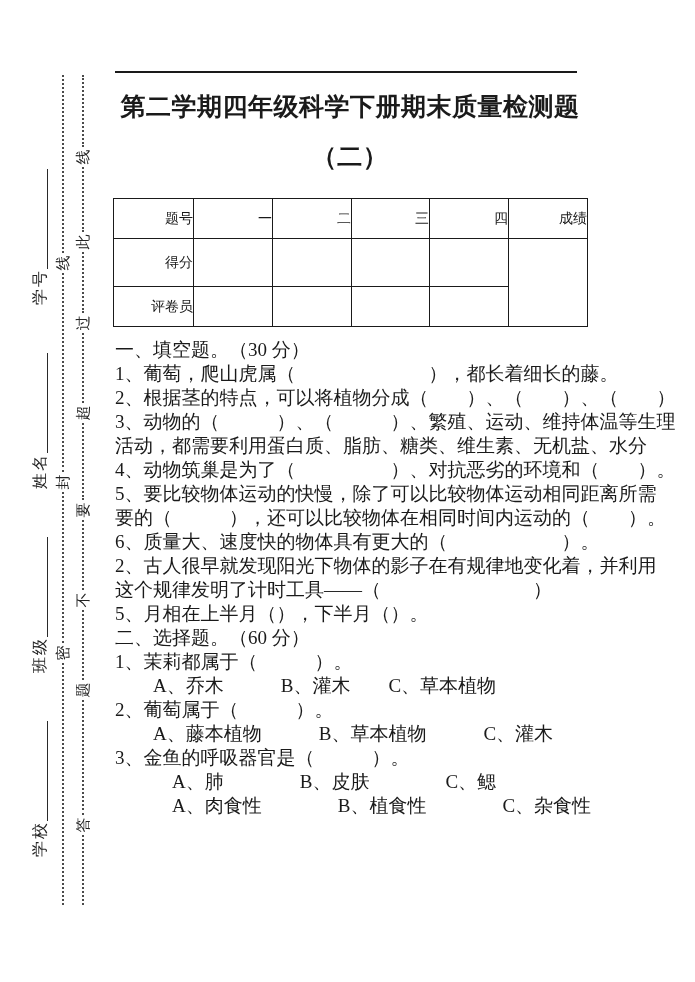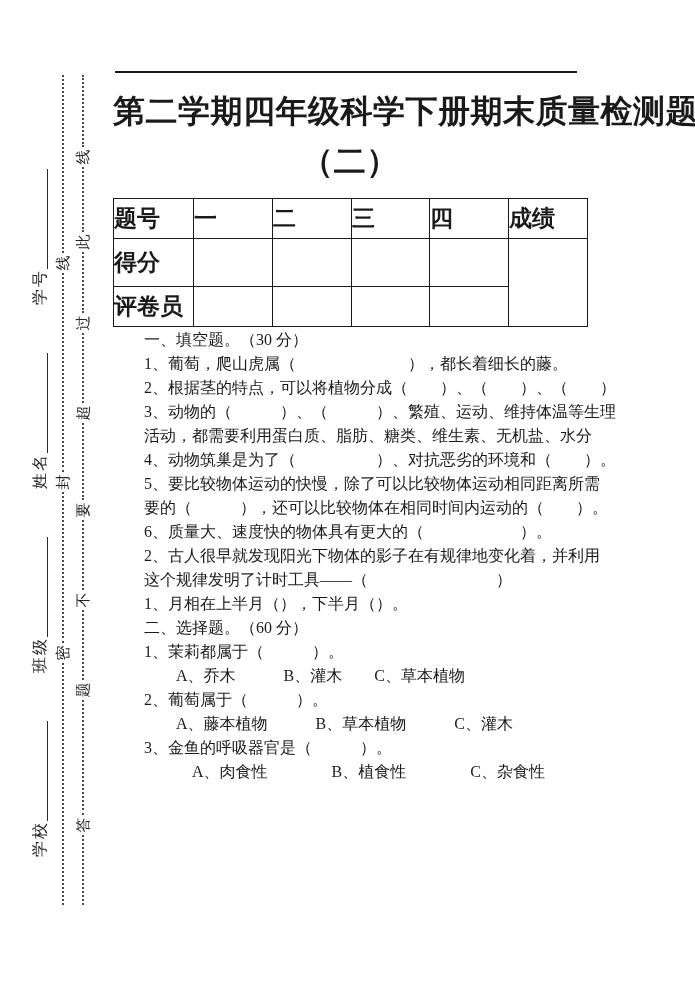--- a/index.html
+++ b/index.html
@@ -55,48 +55,47 @@
     position:absolute;
     left:115px;top:71px;
     width:462px;height:0;
     border-top:2px solid #1a1a1a;
   }
   .title{
     position:absolute;
     left:113px;width:474px;
     text-align:center;
     font-weight:bold;
-    font-size:32px;
+    font-size:25px;
     letter-spacing:0.5px;
     white-space:nowrap;
   }
   .title.l1{top:90px;}
   .title.l2{top:140px;}
   table.score{
     position:absolute;
     left:113px;top:198px;
     width:474px;
     border-collapse:collapse;
     table-layout:fixed;
   }
   table.score td{
     border:1.5px solid #1a1a1a;
-    text-align:left;
+    text-align:right;
     vertical-align:middle;
-    font-weight:bold;
-    font-size:23px;
+    font-weight:normal;
+    font-size:14px;
     padding:0;
   }
   .content{
     position:absolute;
-    left:115px;top:328px;
+    left:115px;top:338px;
     width:478px;
-    font-size:16px;
+    font-size:19px;
     line-height:24px;
-    margin-left:29px;
   }
   .content .tline{
     white-space:pre;
     height:24px;
   }
 </style>
 </head>
 <body>
 
 <div class="page">
@@ -192,23 +191,24 @@
     <div class="tline">1、葡萄，爬山虎属（　　　　　　　），都长着细长的藤。</div>
     <div class="tline">2、根据茎的特点，可以将植物分成（　　）、（　　）、（　　）</div>
     <div class="tline">3、动物的（　　　）、（　　　）、繁殖、运动、维持体温等生理</div>
     <div class="tline">活动，都需要利用蛋白质、脂肪、糖类、维生素、无机盐、水分</div>
     <div class="tline">4、动物筑巢是为了（　　　　　）、对抗恶劣的环境和（　　）。</div>
     <div class="tline">5、要比较物体运动的快慢，除了可以比较物体运动相同距离所需</div>
     <div class="tline">要的（　　　），还可以比较物体在相同时间内运动的（　　）。</div>
     <div class="tline">6、质量大、速度快的物体具有更大的（　　　　　　）。</div>
     <div class="tline">2、古人很早就发现阳光下物体的影子在有规律地变化着，并利用</div>
     <div class="tline">这个规律发明了计时工具——（　　　　　　　　）</div>
-    <div class="tline">1、月相在上半月（），下半月（）。</div>
+    <div class="tline">5、月相在上半月（），下半月（）。</div>
     <div class="tline">二、选择题。（60 分）</div>
     <div class="tline">1、茉莉都属于（　　　）。</div>
     <div class="tline">　　A、乔木　　　B、灌木　　C、草本植物</div>
     <div class="tline">2、葡萄属于（　　　）。</div>
     <div class="tline">　　A、藤本植物　　　B、草本植物　　　C、灌木</div>
     <div class="tline">3、金鱼的呼吸器官是（　　　）。</div>
+    <div class="tline">　　　A、肺　　　　B、皮肤　　　　C、鳃</div>
     <div class="tline">　　　A、肉食性　　　　B、植食性　　　　C、杂食性</div>
   </div>
 
 </div>
 
 </body></html>

